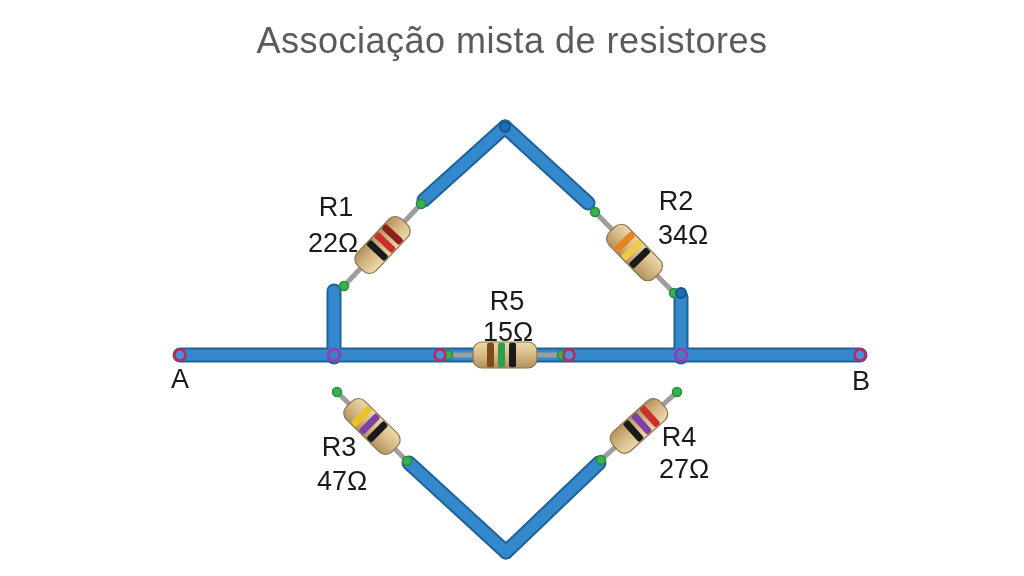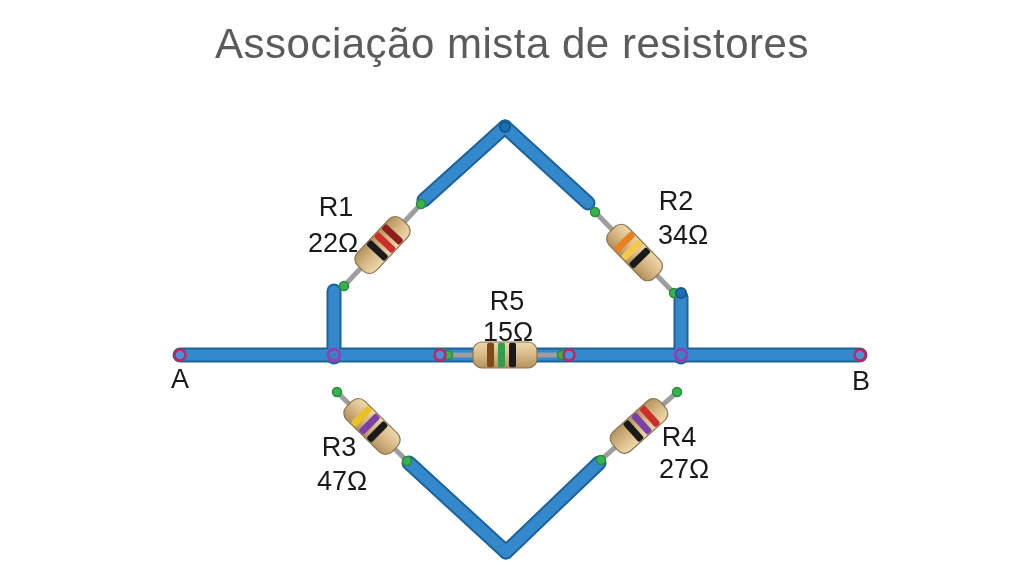--- a/index.html
+++ b/index.html
@@ -9,21 +9,21 @@
     overflow: hidden;
     font-family: "Liberation Sans", sans-serif;
   }
   .page { position: relative; width: 1024px; height: 576px; }
   h1.title {
     position: absolute;
     top: 20px; left: 0; width: 1024px;
     margin: 0;
     text-align: center;
     font-weight: 400;
-    font-size: 42px;
+    font-size: 36px;
     letter-spacing: 0.5px;
     font-family: "Liberation Sans", sans-serif;
   }
   svg.circuit { position: absolute; top: 0; left: 0; }
   svg text { font-family: "Liberation Sans", sans-serif; }
 </style>
 </head>
 <body>
 
 <div class="page">

